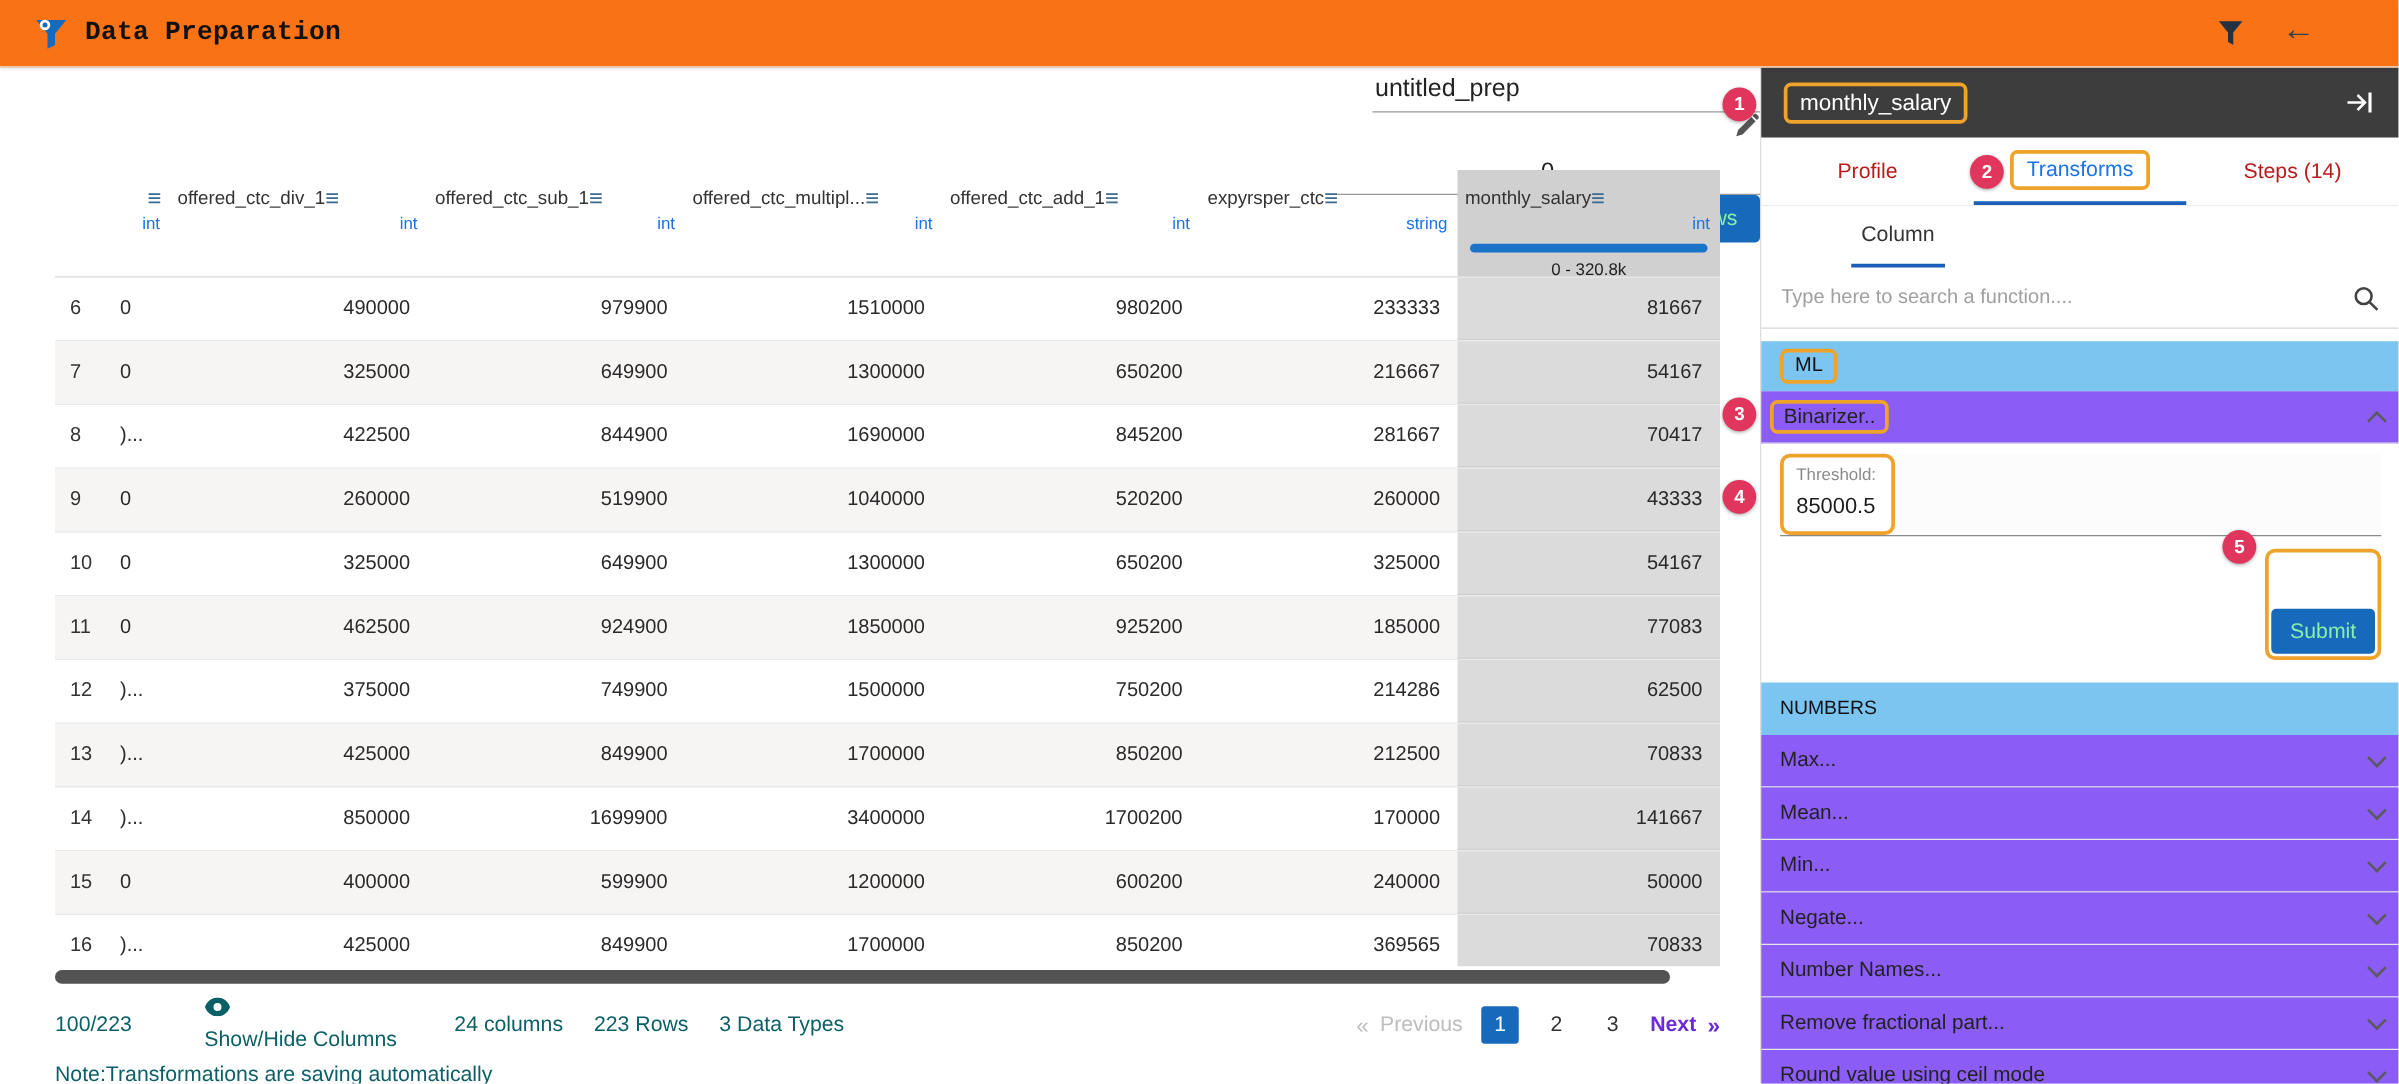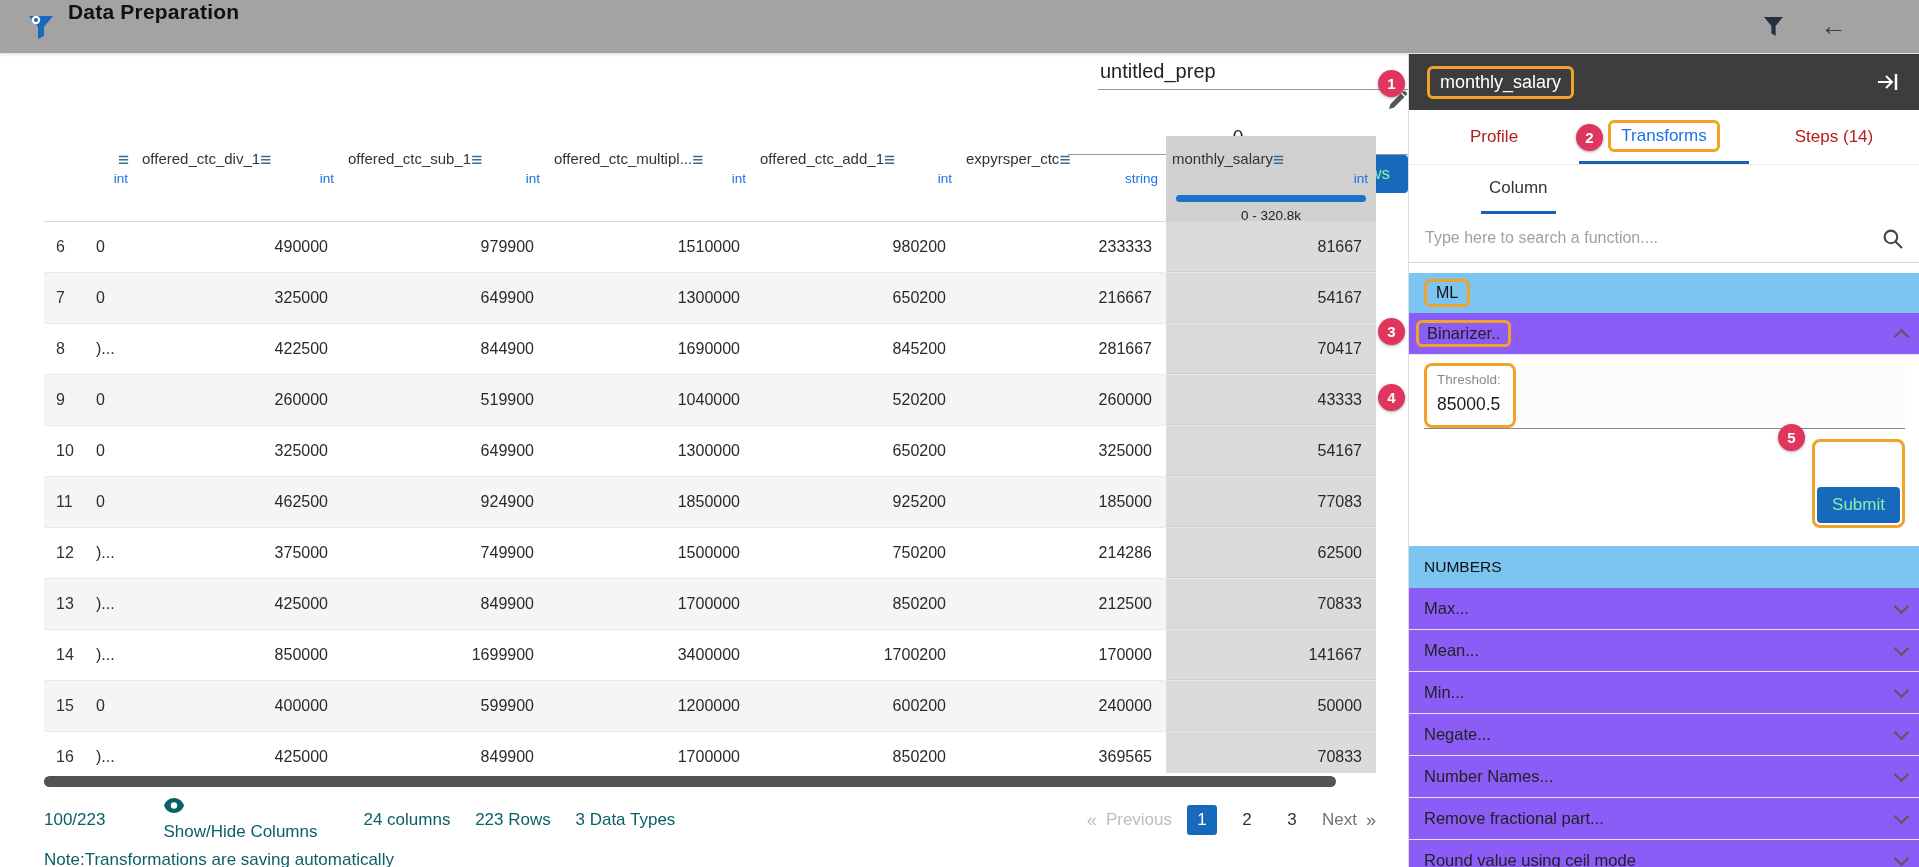--- a/index.html
+++ b/index.html
@@ -1,23 +1,23 @@
 <!DOCTYPE html>
 <html><head>
 <meta charset="utf-8">
 <style>
   * { box-sizing: border-box; margin: 0; padding: 0; }
   html,body { width:1919px; height:867px; }
   body { font-family:"Liberation Sans", sans-serif; background:#fff; overflow:hidden; }
   .app { position:relative; width:1919px; height:867px; overflow:hidden; background:#fff; }
 
   
-  .topbar { height:54px; display:flex; padding:0 26px;
+  .topbar { height:54px; display:flex; align-items:center; padding:0 26px;
             border-bottom:1px solid #e3e3e3; box-shadow:0 1px 3px rgba(0,0,0,.10);
-            position:relative; z-index:3; background:#a3a3a3; }
+            position:relative; z-index:3; background:#f97316;font-family:Liberation Mono, monospace; }
   .logo { display:flex; align-items:center; }
   .app-title { font-size:21px; font-weight:bold; color:#111; margin-left:12px; letter-spacing:.2px; }
   .topbar-icons { margin-left:auto; display:flex; align-items:center; gap:36px; padding-right:46px; }
   .back-arrow { font-size:27px; color:#35404d; line-height:1; cursor:pointer; }
 
   .content { display:flex; height:813px; }
 
   
   .main { width:1408px; position:relative; }
   .toolbar { display:flex; align-items:flex-end; height:64px; padding-left:22px;flex-direction:column; }
@@ -61,21 +61,21 @@
   .hscroll .thumb { width:1292px; height:11px; background:#535353; border-radius:6px; cursor:pointer; }
 
   
   .table-footer { display:flex; align-items:center; margin:10px 0 0 44px; width:1332px;
                   font-size:17px; color:#0b5f66; }
   .showhide { margin-left:58px; display:flex; align-items:flex-start; gap:9px; cursor:pointer;flex-direction:column; }
   .summary { margin-left:46px; }
   .summary span { margin-right:20px; }
   .pagination { margin-left:auto; display:flex; align-items:center; gap:15px; }
   .pg-prev { color:#bdbdbd; display:flex; gap:9px; align-items:center; cursor:default; }
-  .pg-next { color:#737373; display:flex; gap:9px; align-items:center; cursor:pointer; }
+  .pg-next { color:#6d28d9; display:flex; gap:9px; align-items:center; cursor:pointer;font-weight:bold; }
   .pg-sym { font-size:18px; }
   .pg-page { width:30px; height:30px; display:flex; align-items:center; justify-content:center;
              color:#333; cursor:pointer; }
   .pg-page.active { background:#1669bb; color:#fff; border-radius:3px; }
   .note { margin:8px 0 0 44px; color:#0b5f66; font-size:17px; }
 
   
   .sidebar { width:511px; border-left:1px solid #ddd; background:#fff; }
   .sb-header { height:56px; background:#3d3d3d; display:flex; align-items:center; padding:0 18px; }
   .sb-col-name { color:#fff; font-size:18px; }

